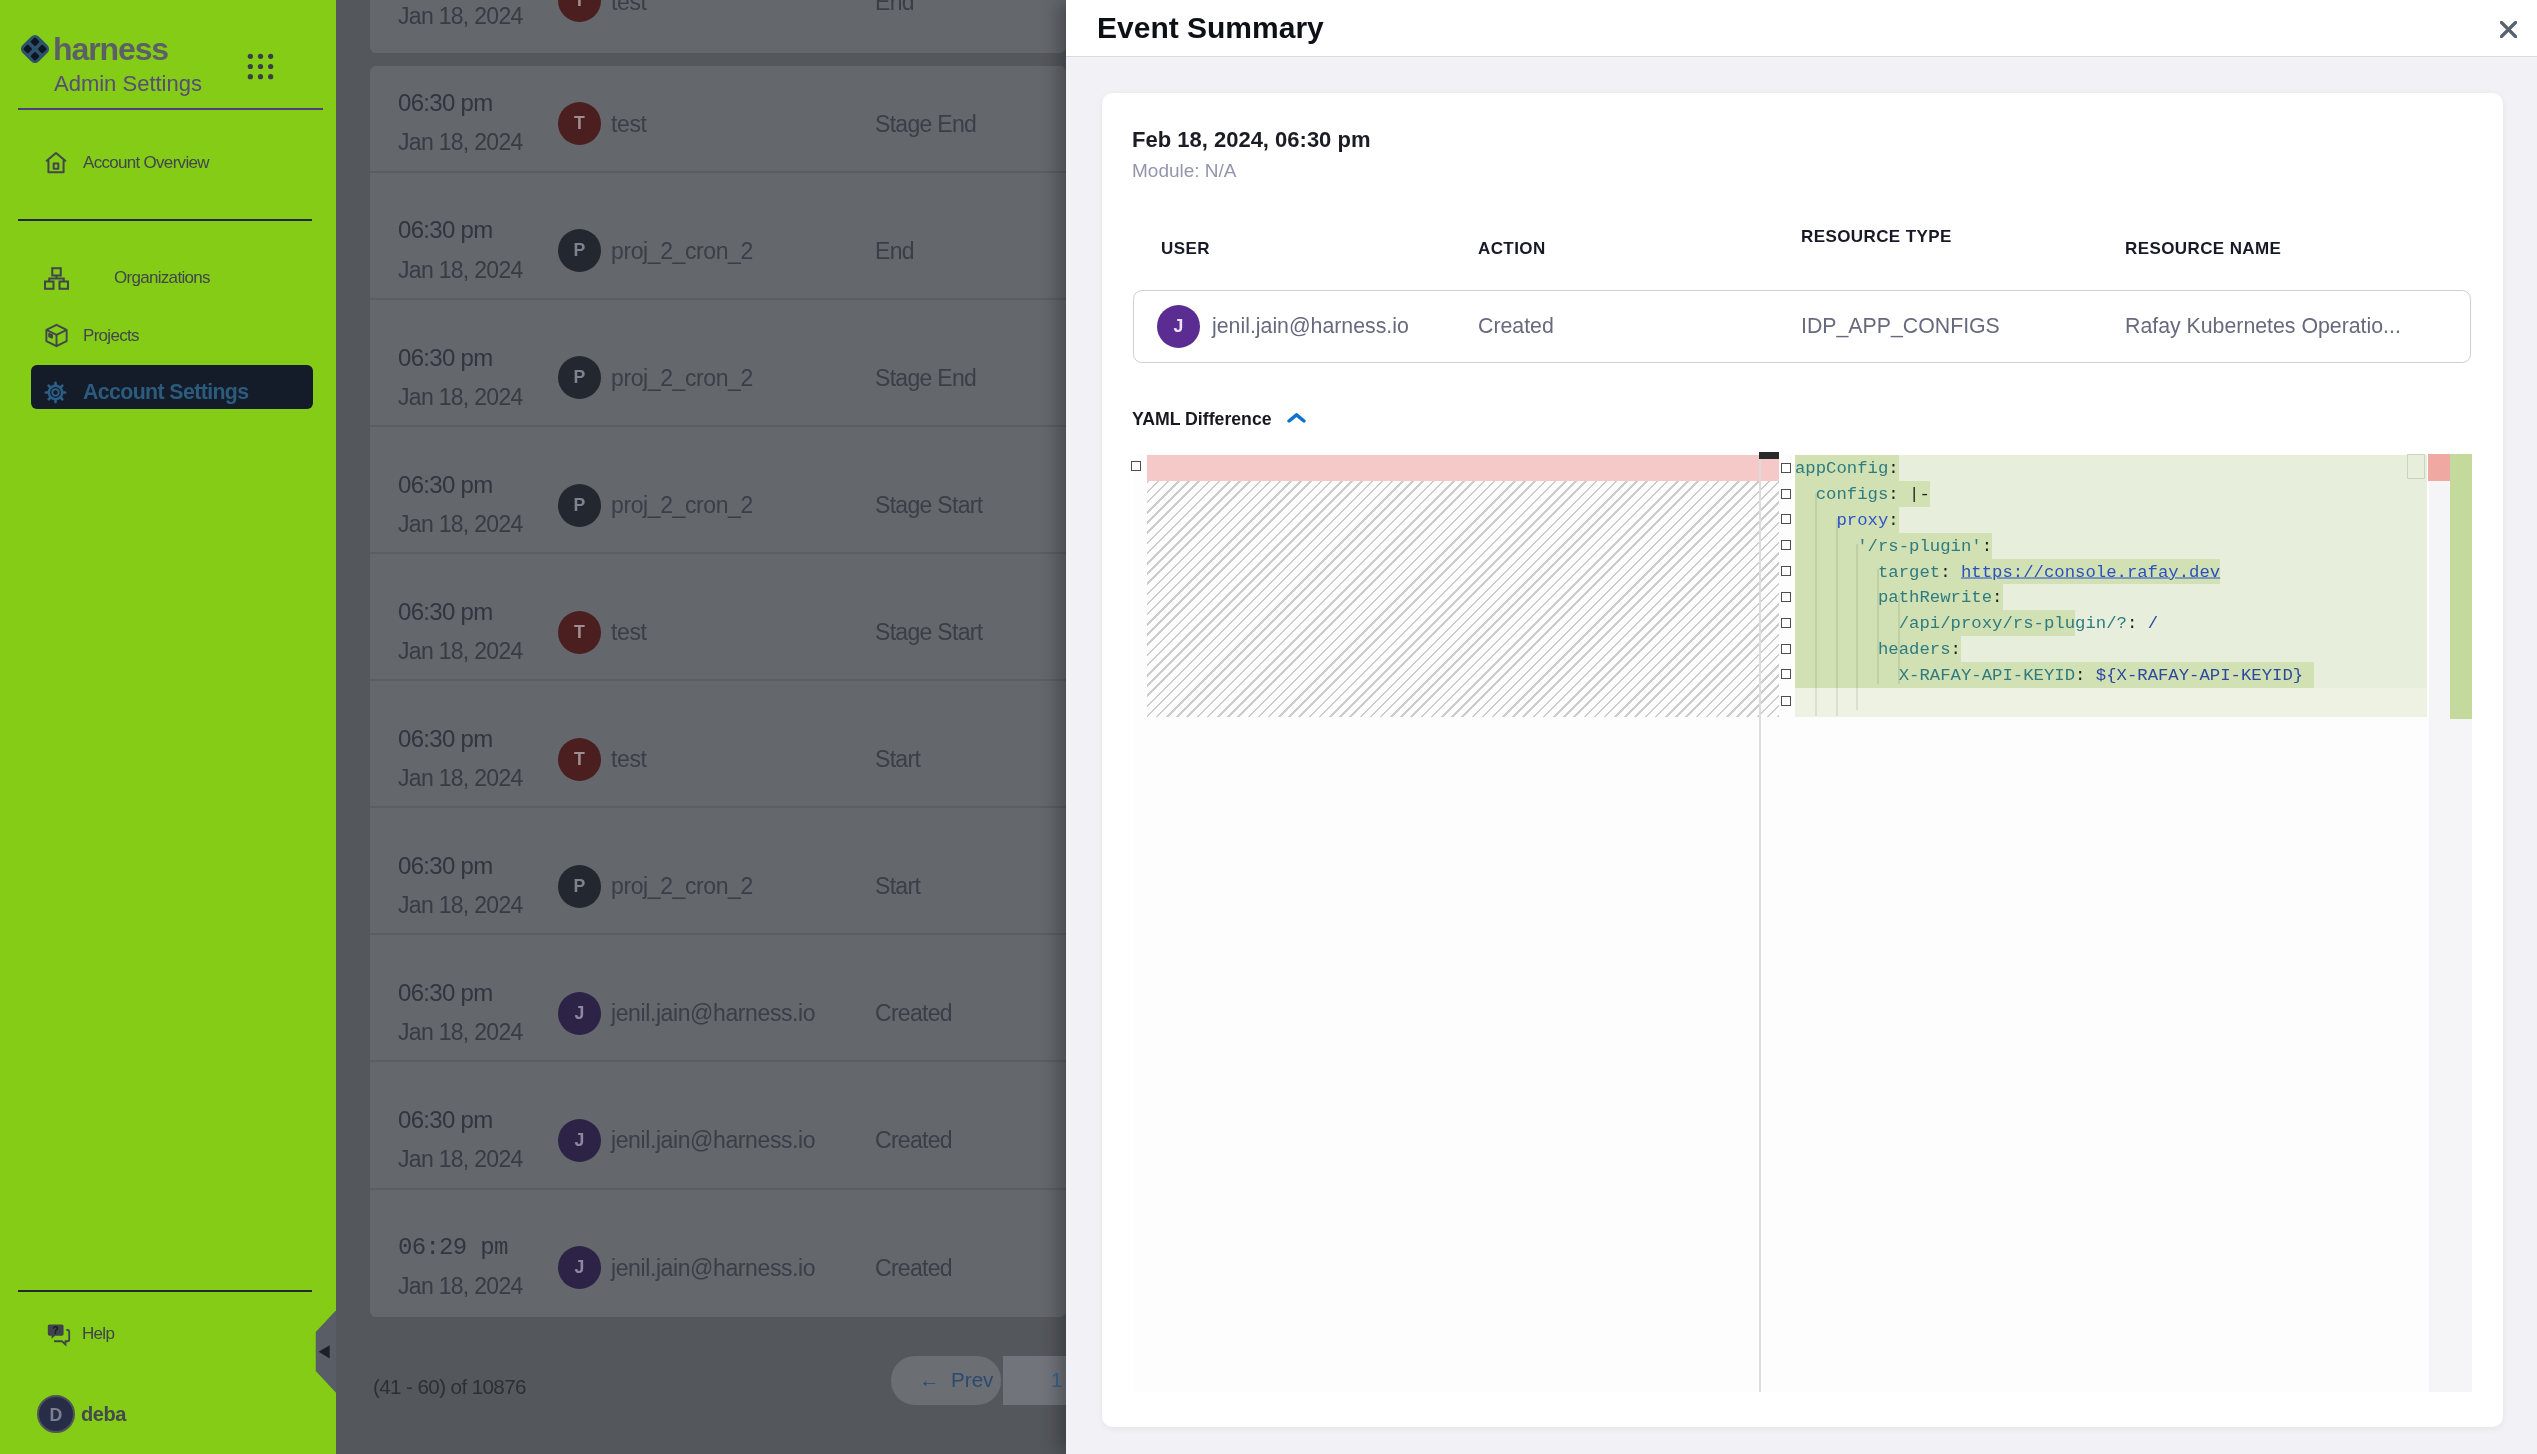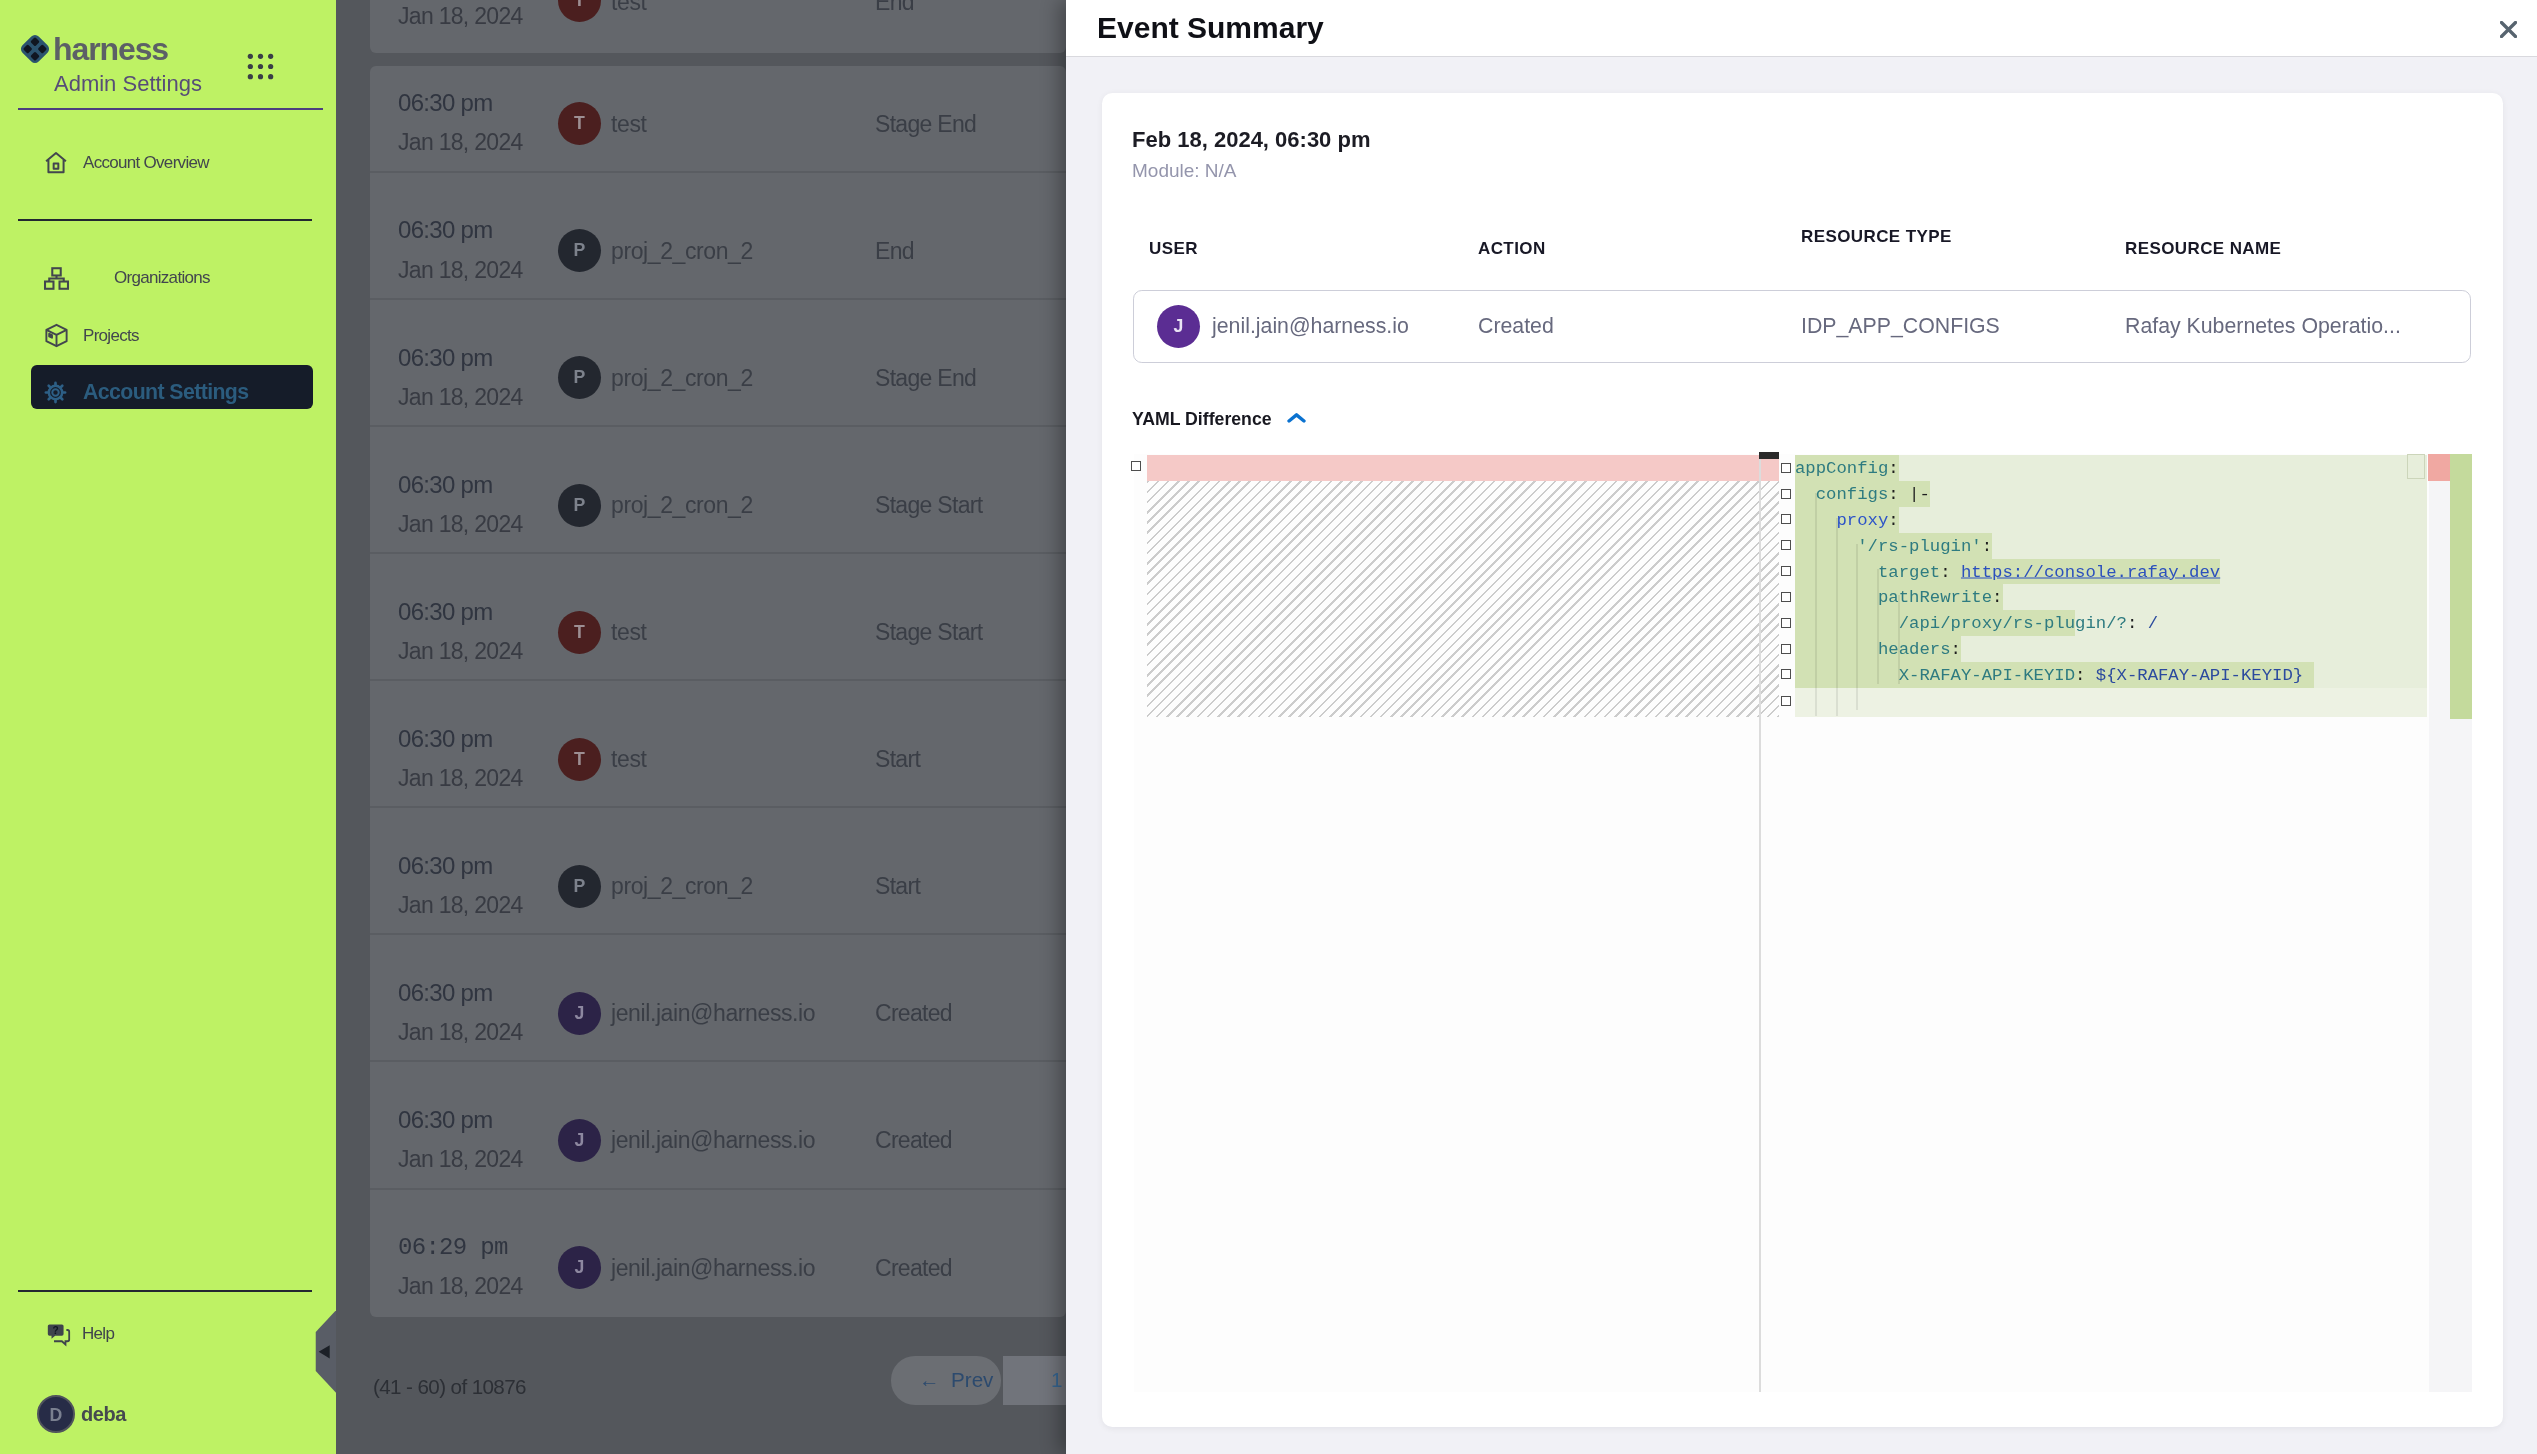--- a/index.html
+++ b/index.html
@@ -1,21 +1,21 @@
 <!DOCTYPE html>
 <html style="font-size:11.8px"><head>
 <meta charset="utf-8">
 <style>
   * { margin:0; padding:0; box-sizing:border-box; }
   html,body { width:2538px; height:1454px; overflow:hidden; }
   body { font-family:"Liberation Sans", sans-serif; background:#54575c; position:relative; }
   .abs { position:absolute; }
   .cv { transform:translateY(-50%); white-space:nowrap; }
   
-  #sidebar { left:0; top:0; width:336px; height:1454px; background:#bef264; overflow:hidden; }
+  #sidebar { left:0; top:0; width:336px; height:1454px; background:#84cc16; overflow:hidden; }
   .navtxt { font-size:17px; letter-spacing:-0.7px; color:#42464e; }
   
   .tcard { background:#64676c; }
   .time { font-size:24px; letter-spacing:-0.7px; color:#303540; }
   .date { font-size:23px; letter-spacing:-0.7px; color:#383b43; }
   .rname { font-size:23px; letter-spacing:-0.4px; color:#3a3e46; }
   .raction { font-size:23px; letter-spacing:-0.7px; color:#3a3e46; }
   .avat { border-radius:50%; width:43px; height:43px; text-align:center; font-weight:bold; }
   .avat span { font-size:17.7px; line-height:43px; }
   .rowdiv { left:369px; width:696px; height:1.5px; background:#5a5d62; }
@@ -204,21 +204,21 @@
 <div id="drawer" class="abs">
   <div id="dhead" class="abs"></div>
   <div class="abs cv" style="left:31px; top:28px; font-size:30px; font-weight:bold; color:#0f1016;">Event Summary</div>
   <svg class="abs" style="left:1434px; top:21.3px;" width="17" height="17" viewBox="0 0 23 23" stroke="#57646f" stroke-width="4.5" stroke-linecap="round">
     <path d="M2 2 L21 21 M21 2 L2 21"></path>
   </svg>
   <div id="dcard" class="abs"></div>
 
   <div class="abs cv" style="left:66px; top:140px; font-size:22px; font-weight:bold; color:#1c1c24;">Feb 18, 2024, 06:30 pm</div>
   <div class="abs cv" style="left:66px; top:171px; font-size:19px; color:#9495ac;">Module: N/A</div>
-  <div class="abs cv hdr" style="left:83px; top:249px;">USER</div>
+  <div class="abs cv hdr" style="left:95px; top:249px;">USER</div>
   <div class="abs cv hdr" style="left:412px; top:249px;">ACTION</div>
   <div class="abs cv hdr" style="left:735px; top:237px;">RESOURCE TYPE</div>
   <div class="abs cv hdr" style="left:1059px; top:249px;">RESOURCE NAME</div>
   <div class="abs" style="left:67px; top:290px; width:1338px; height:73px; border:1.5px solid #cdced9; border-radius:8.8px;"></div>
   <div class="abs" style="left:91px; top:305px; width:43px; height:43px; border-radius:50%; background:#5b2d93; text-align:center;"><span style="font-size:17.7px; font-weight:bold; color:#e9e3f3; line-height:43px;">J</span></div>
   <div class="abs cv cval" style="left:146px; top:326px;">jenil.jain@harness.io</div>
   <div class="abs cv cval" style="left:412px; top:326px;">Created</div>
   <div class="abs cv cval" style="left:735px; top:326px;">IDP_APP_CONFIGS</div>
   <div class="abs cv cval" style="left:1059px; top:326px;">Rafay Kubernetes Operatio...</div>
   <div class="abs cv" style="left:66px; top:419px; font-size:17.7px; font-weight:bold; color:#181820;">YAML Difference</div>

